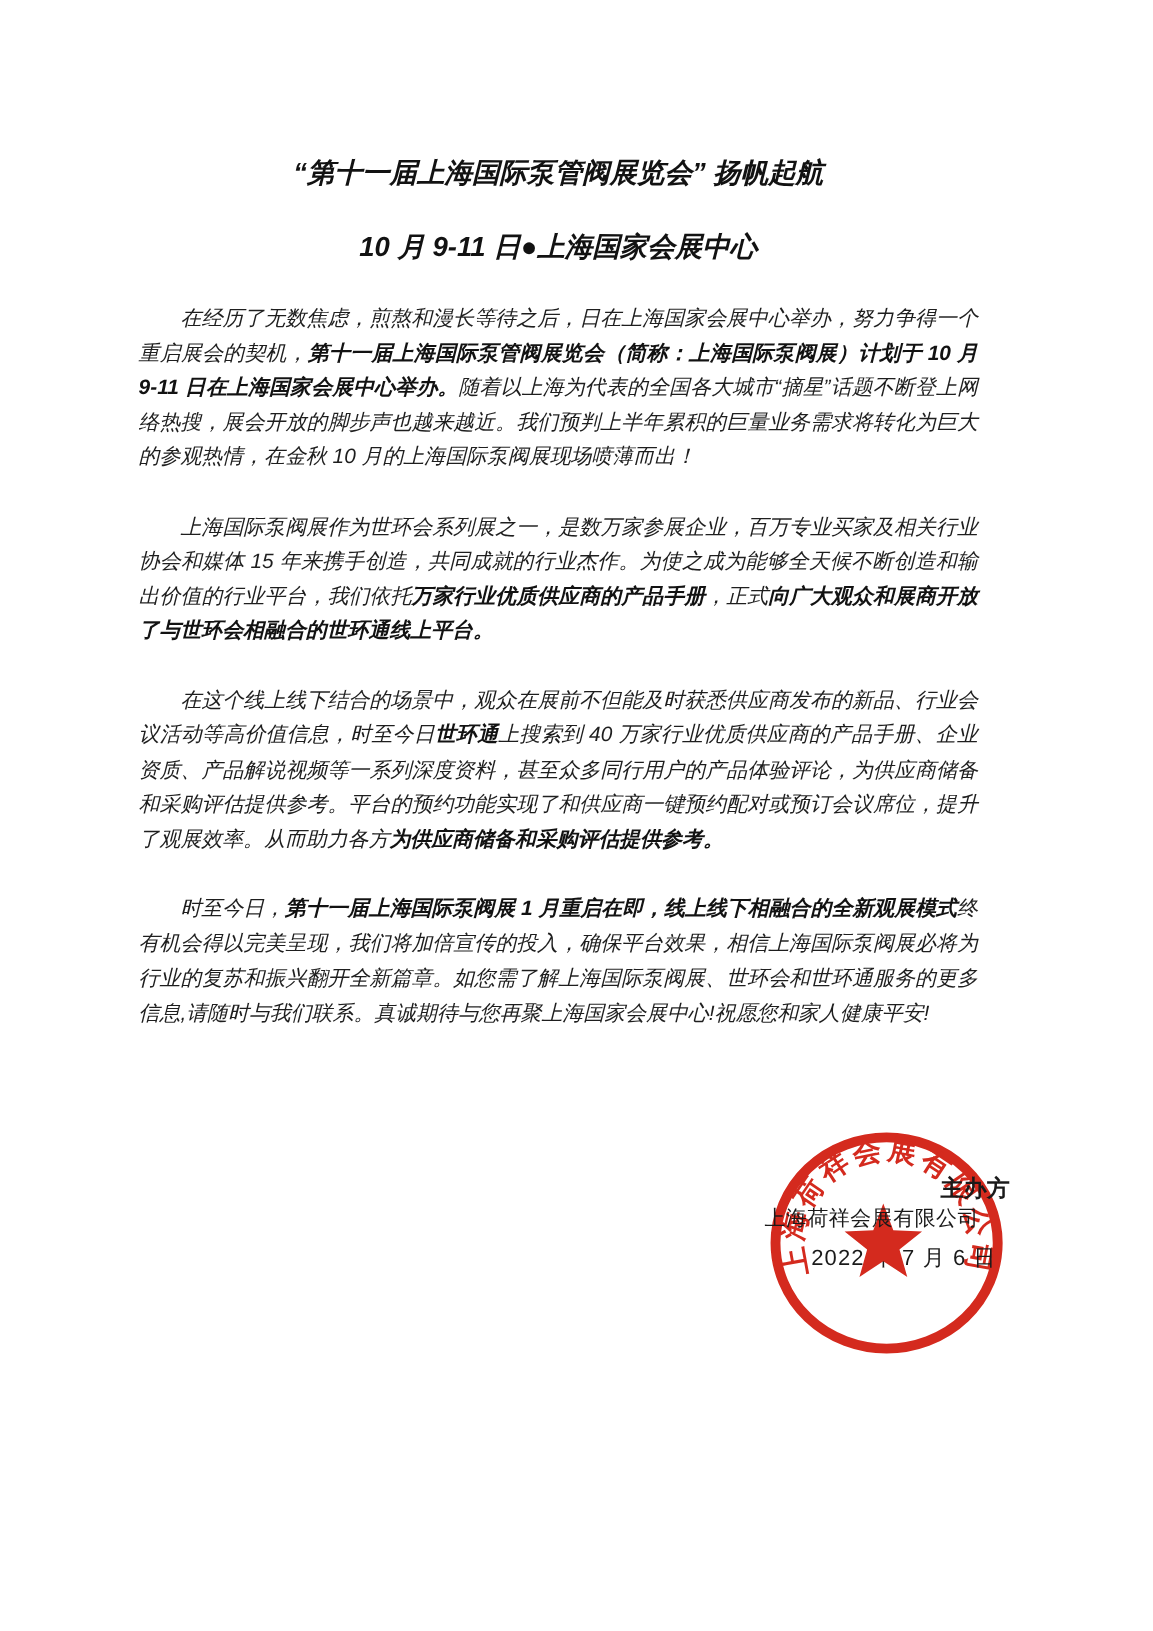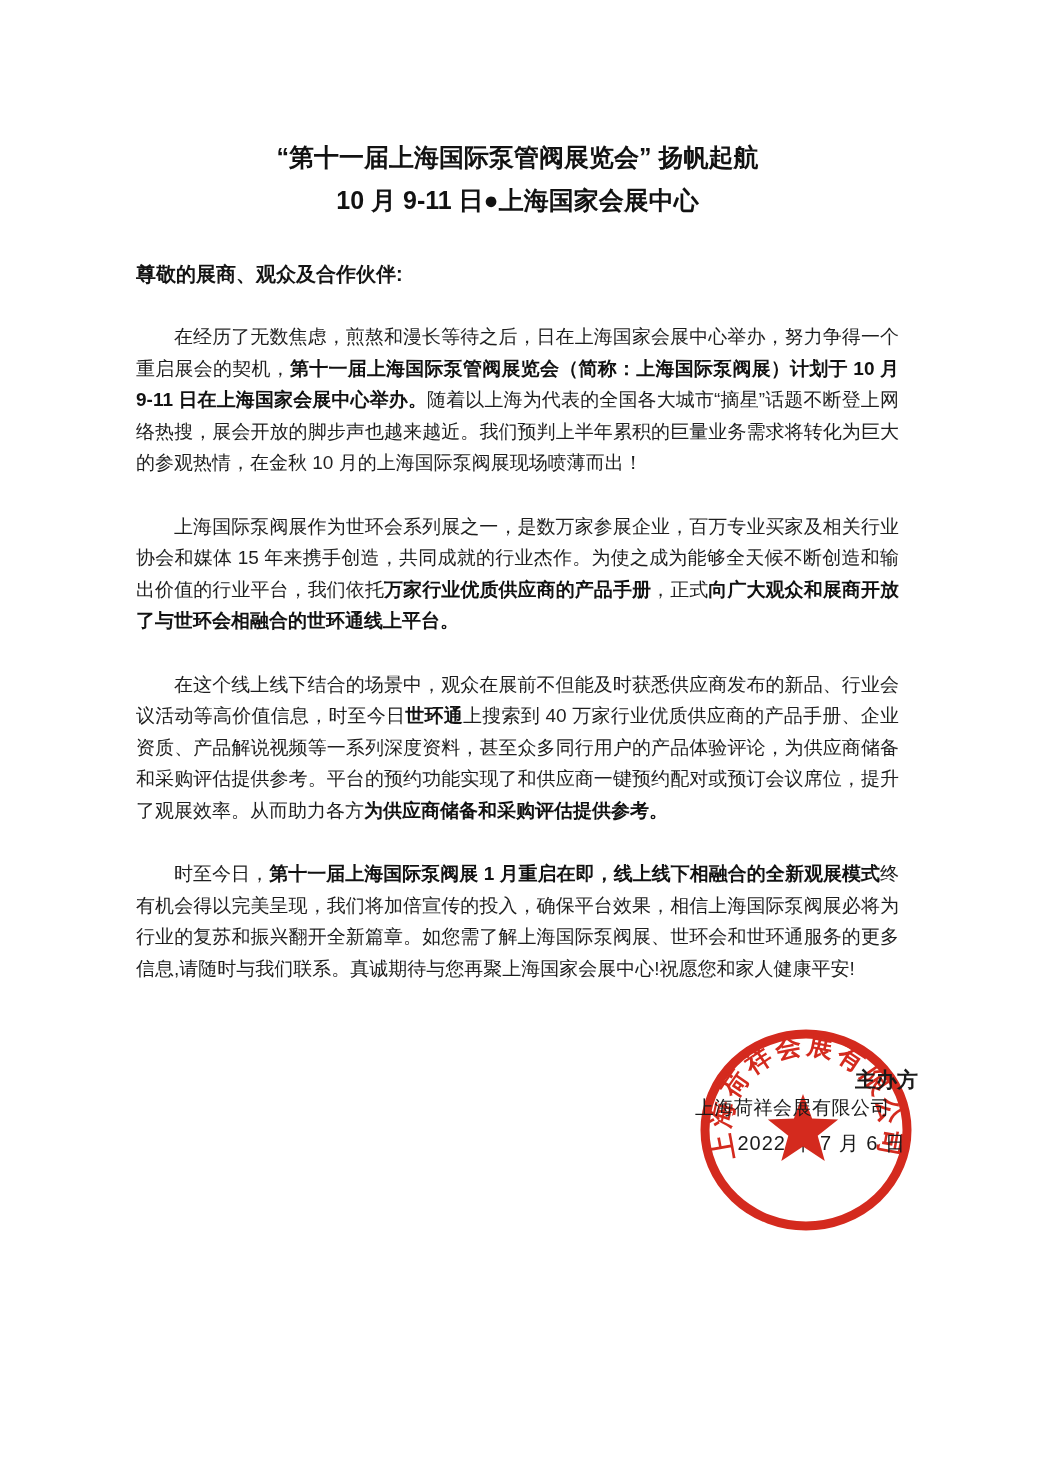--- a/index.html
+++ b/index.html
@@ -7,33 +7,34 @@
     position: relative;
     width: 1048px;
     height: 1483px;
     background: #ffffff;
     font-family: "Liberation Sans", "DejaVu Sans", sans-serif;
     color: #1c1c1c;
     overflow: hidden;
   }
   .content {
     position: absolute;
-    left: 136px;
+    left: 126px;
     top: 0;
     width: 763px;
+    font-style: italic;
   }
   .title {
     text-align: center;
     font-weight: 700;
     font-size: 25px;
     line-height: 34px;
     color: #121212;
   }
   .title-1 { margin: 140px 0 0 0; }
-  .title-2 { margin: 9px 0 0 0; }
+  .title-2 { margin: 34px 0 0 0; }
   .salutation {
     margin: 42px 0 0 0;
     font-weight: 700;
     font-size: 20px;
     line-height: 30px;
     color: #141414;
   }
   .para {
     margin: 32px 0 0 0;
     font-size: 19px;
@@ -87,21 +88,20 @@
   }
 </style>
 </head>
 <body>
 
 <div class="page">
 
   <div class="content">
     <div class="title title-1">“第十一届上海国际泵管阀展览会” 扬帆起航</div>
     <div class="title title-2">10 月 9-11 日●上海国家会展中心</div>
-    <div class="salutation">尊敬的展商、观众及合作伙伴:</div>
     <div>
         <p class="para"><span>在经历了无数焦虑，煎熬和漫长等待之后，日在上海国家会展中心举办，努力争得一个重启展会的契机，</span><span class="b">第十一届上海国际泵管阀展览会（简称：上海国际泵阀展）计划于 10 月 9-11 日在上海国家会展中心举办。</span><span>随着以上海为代表的全国各大城市“摘星”话题不断登上网络热搜，展会开放的脚步声也越来越近。我们预判上半年累积的巨量业务需求将转化为巨大的参观热情，在金秋 10 月的上海国际泵阀展现场喷薄而出！</span></p>
         <p class="para"><span>上海国际泵阀展作为世环会系列展之一，是数万家参展企业，百万专业买家及相关行业协会和媒体 15 年来携手创造，共同成就的行业杰作。为使之成为能够全天候不断创造和输出价值的行业平台，我们依托</span><span class="b">万家行业优质供应商的产品手册</span><span>，正式</span><span class="b">向广大观众和展商开放了与世环会相融合的世环通线上平台。</span></p>
         <p class="para"><span>在这个线上线下结合的场景中，观众在展前不但能及时获悉供应商发布的新品、行业会议活动等高价值信息，时至今日</span><span class="b">世环通</span><span>上搜索到 40 万家行业优质供应商的产品手册、企业资质、产品解说视频等一系列深度资料，甚至众多同行用户的产品体验评论，为供应商储备和采购评估提供参考。平台的预约功能实现了和供应商一键预约配对或预订会议席位，提升了观展效率。从而助力各方</span><span class="b">为供应商储备和采购评估提供参考。</span></p>
         <p class="para"><span>时至今日，</span><span class="b">第十一届上海国际泵阀展 1 月重启在即，线上线下相融合的全新观展模式</span><span>终有机会得以完美呈现，我们将加倍宣传的投入，确保平台效果，相信上海国际泵阀展必将为行业的复苏和振兴翻开全新篇章。如您需了解上海国际泵阀展、世环会和世环通服务的更多信息,请随时与我们联系。真诚期待与您再聚上海国家会展中心!祝愿您和家人健康平安!</span></p>
       </div>
   </div>
 
   <svg class="seal-ring-svg" width="216" height="206" viewBox="0 0 216 206" xmlns="http://www.w3.org/2000/svg">
     <ellipse cx="108" cy="102" rx="101" ry="96" fill="none" stroke-width="9" stroke="#d42a1e"></ellipse>

